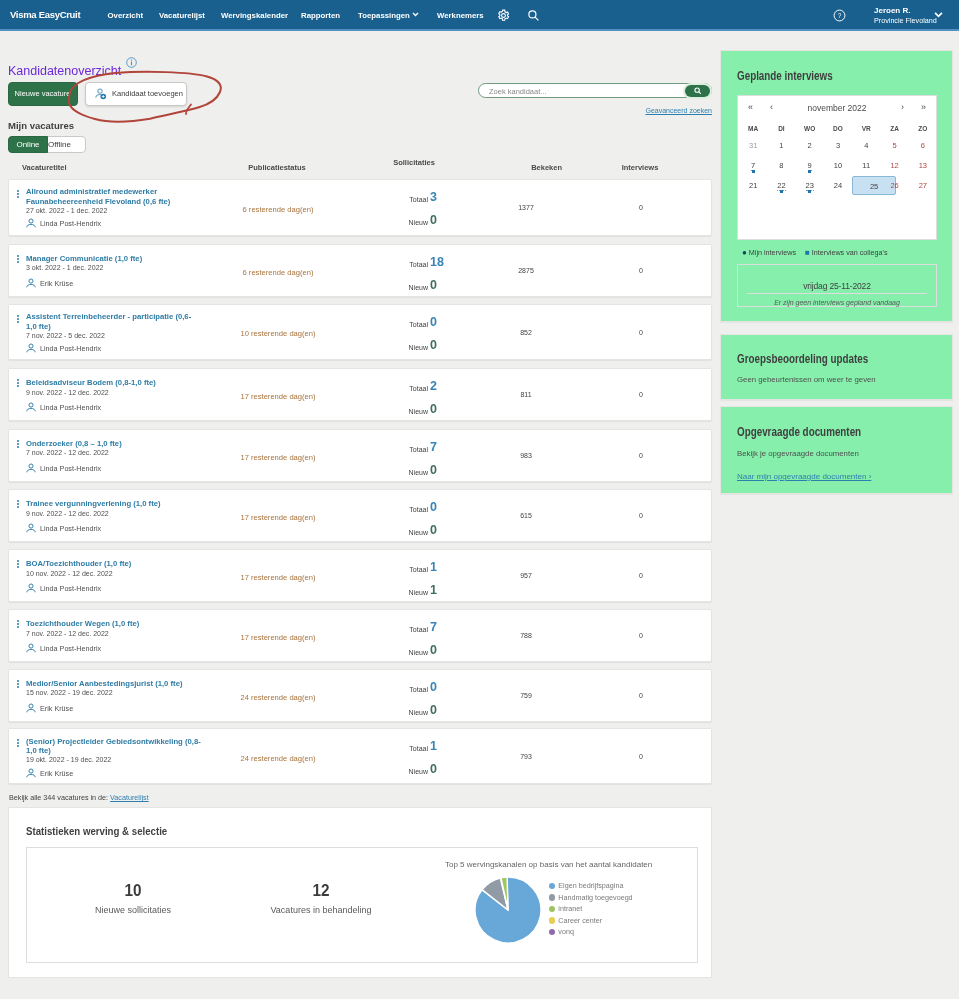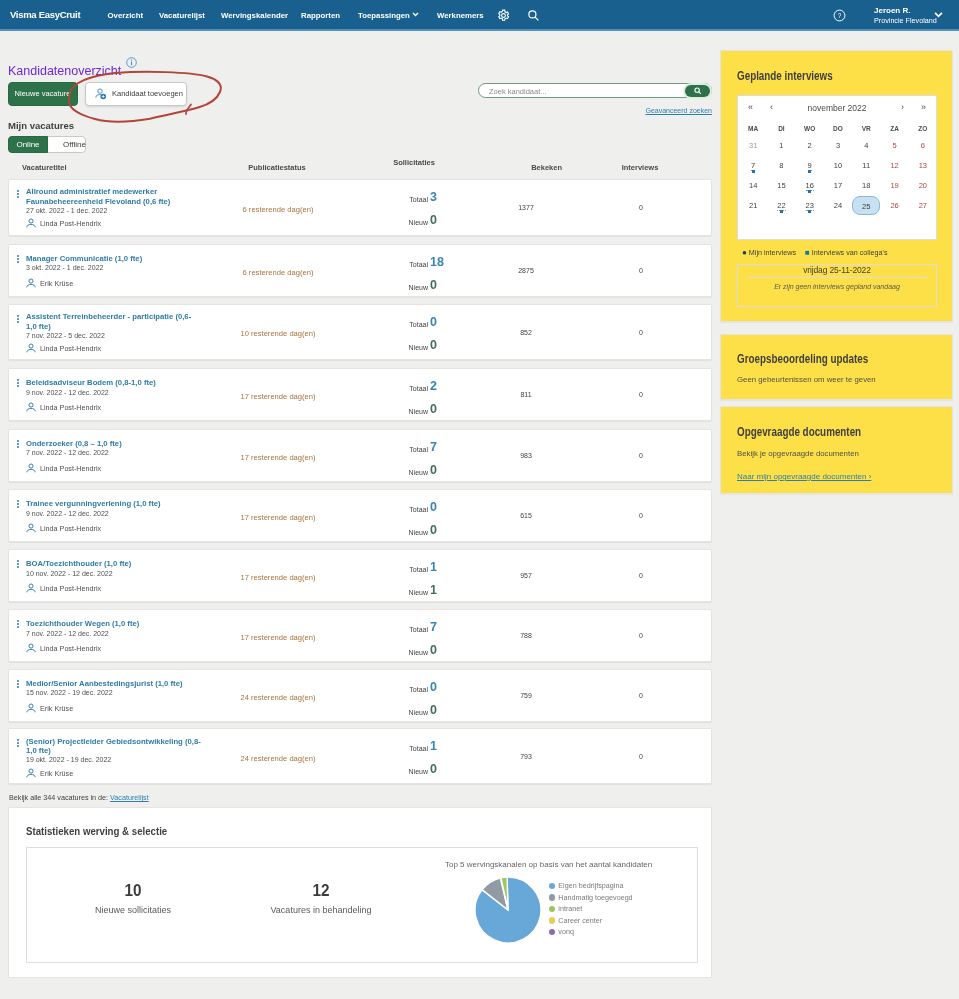--- a/index.html
+++ b/index.html
@@ -13,21 +13,21 @@
 #hdr .who { position:absolute; left:874px; top:6px; color:#fff; font-size:8px; font-weight:bold; line-height:9.5px; }
 #hdr .who .sub { font-weight:normal; font-size:7.2px; }
 
 #title { position:absolute; left:8px; top:64px; font-size:12.5px; color:#6d28d9; }
 .btn { position:absolute; top:82px; height:24px; border-radius:4px; font-size:7.5px; line-height:22px; text-align:center; white-space:nowrap; }
 #btn1 { left:7.5px; width:70px; background:#2e7249; color:#fff; border:1px solid #2a6743; }
 #btn2 { left:85px; width:102px; background:#fff; color:#3c3c3c; border:1px solid #c9c9c9; box-shadow:0 1px 2px rgba(0,0,0,.12); text-align:left; padding-left:8px; }
 #mijnvac { position:absolute; left:8px; top:120px; font-size:9.5px; color:#3f3f3f; font-weight:bold; }
 #toggle { position:absolute; left:8px; top:136px; height:17px; border:1px solid #c9c9c9; border-radius:4px; background:#fff; font-size:8px; width:78px; }
 #toggle .on { position:absolute; left:-1px; top:-1px; width:40px; height:17px; background:#2e7249; color:#fff; text-align:center; line-height:16px; border-radius:4px 0 0 4px; border:1px solid #2a6743; }
-#toggle .off { position:absolute; left:39px; top:0; width:38px; height:15px; color:#3c3c3c; text-align:right; line-height:15px;border-radius:6px; }
+#toggle .off { position:absolute; left:39px; top:0; width:38px; height:15px; color:#3c3c3c; text-align:left; line-height:15px;border-radius:6px; }
 
 #search { position:absolute; left:478px; top:83px; width:234px; height:15px; background:#fff; border:1px solid #6f9a80; border-radius:8px; }
 #search .ph { position:absolute; left:10px; top:3px; font-size:7.5px; color:#8a8a8a; }
 #search .go { position:absolute; right:1.5px; top:1px; width:24.5px; height:11.5px; background:#2e7249; border-radius:6px; box-shadow:0 0 0 2px #ddeede; }
 #advlink { position:absolute; left:512px; top:107px; width:200px; text-align:right; font-size:7px; color:#2d7fb0; text-decoration:underline; }
 
 .th { position:absolute; top:163px; font-size:7.5px; font-weight:bold; color:#4a4a4a; }
 
 .row { position:absolute; left:8px; width:704px; background:#fff; border:1px solid #e4e4e3; border-radius:2px; box-shadow:0 1px 1px rgba(0,0,0,.06); }
 .dots { position:absolute; left:8px; top:10px; width:3px; }
@@ -48,38 +48,38 @@
 
 #stats { position:absolute; left:8px; top:807px; width:704px; height:171px; background:#fff; border:1px solid #e4e4e3; }
 #stats h2 { position:absolute; left:17px; top:17px; font-size:10.5px; color:#3f3f3f; font-weight:bold; transform:scaleX(.92); transform-origin:0 50%; white-space:nowrap; }
 #statbox { position:absolute; left:17px; top:39px; width:672px; height:116px; border:1px solid #ddd; }
 .bignum { position:absolute; top:33px; font-size:17px; font-weight:bold; color:#3c3c3c; text-align:center; width:160px; transform:scaleX(.9); }
 .biglab { position:absolute; top:57px; font-size:9px; color:#5a5a5a; text-align:center; width:160px; }
 #pietitle { position:absolute; left:418px; top:12px; width:290px; font-size:8px; color:#666; white-space:nowrap; }
 .leg { position:absolute; left:522px; font-size:7.2px; color:#7a7a7a; white-space:nowrap; }
 .leg i { display:inline-block; width:6.3px; height:6.3px; border-radius:50%; margin-right:3px; vertical-align:-1px; }
 
-.panel { position:absolute; left:720px; width:233px; background:#fde047; border:1px solid #e4e4e3; box-shadow:0 1px 1px rgba(0,0,0,.04); }
+.panel { position:absolute; left:720px; width:233px; background:#86efac; border:1px solid #e4e4e3; box-shadow:0 1px 1px rgba(0,0,0,.04); }
 .panel h2 { position:absolute; left:16px; font-size:12px; color:#3f3f3f; font-weight:bold; transform:scaleX(.82); transform-origin:0 50%; white-space:nowrap; }
 #cal { position:absolute; left:16px; top:44px; width:200px; height:145px; border:1px solid #ddd; background:#fff; }
 .calhead { position:absolute; top:7px; width:100%; text-align:center; font-size:8.5px; color:#4a4a4a; }
 .calhd { position:absolute; top:6px; font-size:9px; color:#4a4a4a; }
 table.cal { position:absolute; left:1px; top:26px; width:198px; border-collapse:collapse; table-layout:fixed; }
 table.cal th { font-size:6.5px; color:#4a4a4a; height:13px; font-weight:bold; }
 table.cal td { font-size:7.5px; color:#3f3f3f; text-align:center; height:20px; position:relative; }
 table.cal td.wk { color:#b04540; }
 table.cal td.oth { color:#9a9a9a; }
 table.cal td.oth2 { color:#c59a96; }
 .sq { position:absolute; left:50%; margin-left:-1.5px; bottom:2px; width:3px; height:3px; background:#1f74ad; }
 td.dotted { }
 td.dotted .dn { border-bottom:1px dotted #6fa0c0; padding-bottom:0; }
-td.sel span.selbox { display:inline-block; width:28px; height:19px; line-height:19px; background:#c7e0f2; border:1px solid #8cb8d8; border-radius:8px; }
+td.sel span.selbox { display:inline-block; width:44px; height:19px; line-height:19px; background:#c7e0f2; border:1px solid #8cb8d8; border-radius:2px; }
 #legend { position:absolute; left:21px; top:197px; font-size:7.2px; color:#3f3f3f; }
 #daybox { position:absolute; left:16px; top:212.5px; width:200px; height:43px; border:1px solid #ddd; }
-#daybox .d1 { margin-top:0; text-align:center; font-size:8.5px; letter-spacing:-0.15px; color:#3f3f3f; }
+#daybox .d1 { margin-top:16px; text-align:center; font-size:8.5px; letter-spacing:-0.15px; color:#3f3f3f; }
 #daybox hr { border:none; border-top:1px solid #ddd; margin:2px 9px 0 9px; }
 #daybox .d2 { margin-top:5px; text-align:center; font-size:7px; font-style:italic; color:#5a5a5a; }
 .ptext { position:absolute; left:16px; font-size:7.8px; color:#4f4f4f; }
 </style>
 </head>
 <body>
 
 <div id="hdr">
   <div class="logo">Visma EasyCruit</div>
   <div class="nav" style="left:107.5px">Overzicht</div>
@@ -395,29 +395,20 @@
       <tr>
             <td class="dotted"><span class="dn">7</span><div class="sq"></div></td>
             <td>8</td>
             <td class="dotted"><span class="dn">9</span><div class="sq"></div></td>
             <td>10</td>
             <td>11</td>
             <td class="wk">12</td>
             <td class="wk">13</td>
           </tr>
       <tr>
-            <td>14</td>
-            <td>15</td>
-            <td class="dotted"><span class="dn">16</span><div class="sq"></div></td>
-            <td>17</td>
-            <td>18</td>
-            <td class="wk">19</td>
-            <td class="wk">20</td>
-          </tr>
-      <tr>
             <td>21</td>
             <td class="dotted"><span class="dn">22</span><div class="sq"></div></td>
             <td class="dotted"><span class="dn">23</span><div class="sq"></div></td>
             <td>24</td>
             <td class="sel"><span class="selbox">25</span></td>
             <td class="wk">26</td>
             <td class="wk">27</td>
           </tr>
     </tbody>
       </table>

